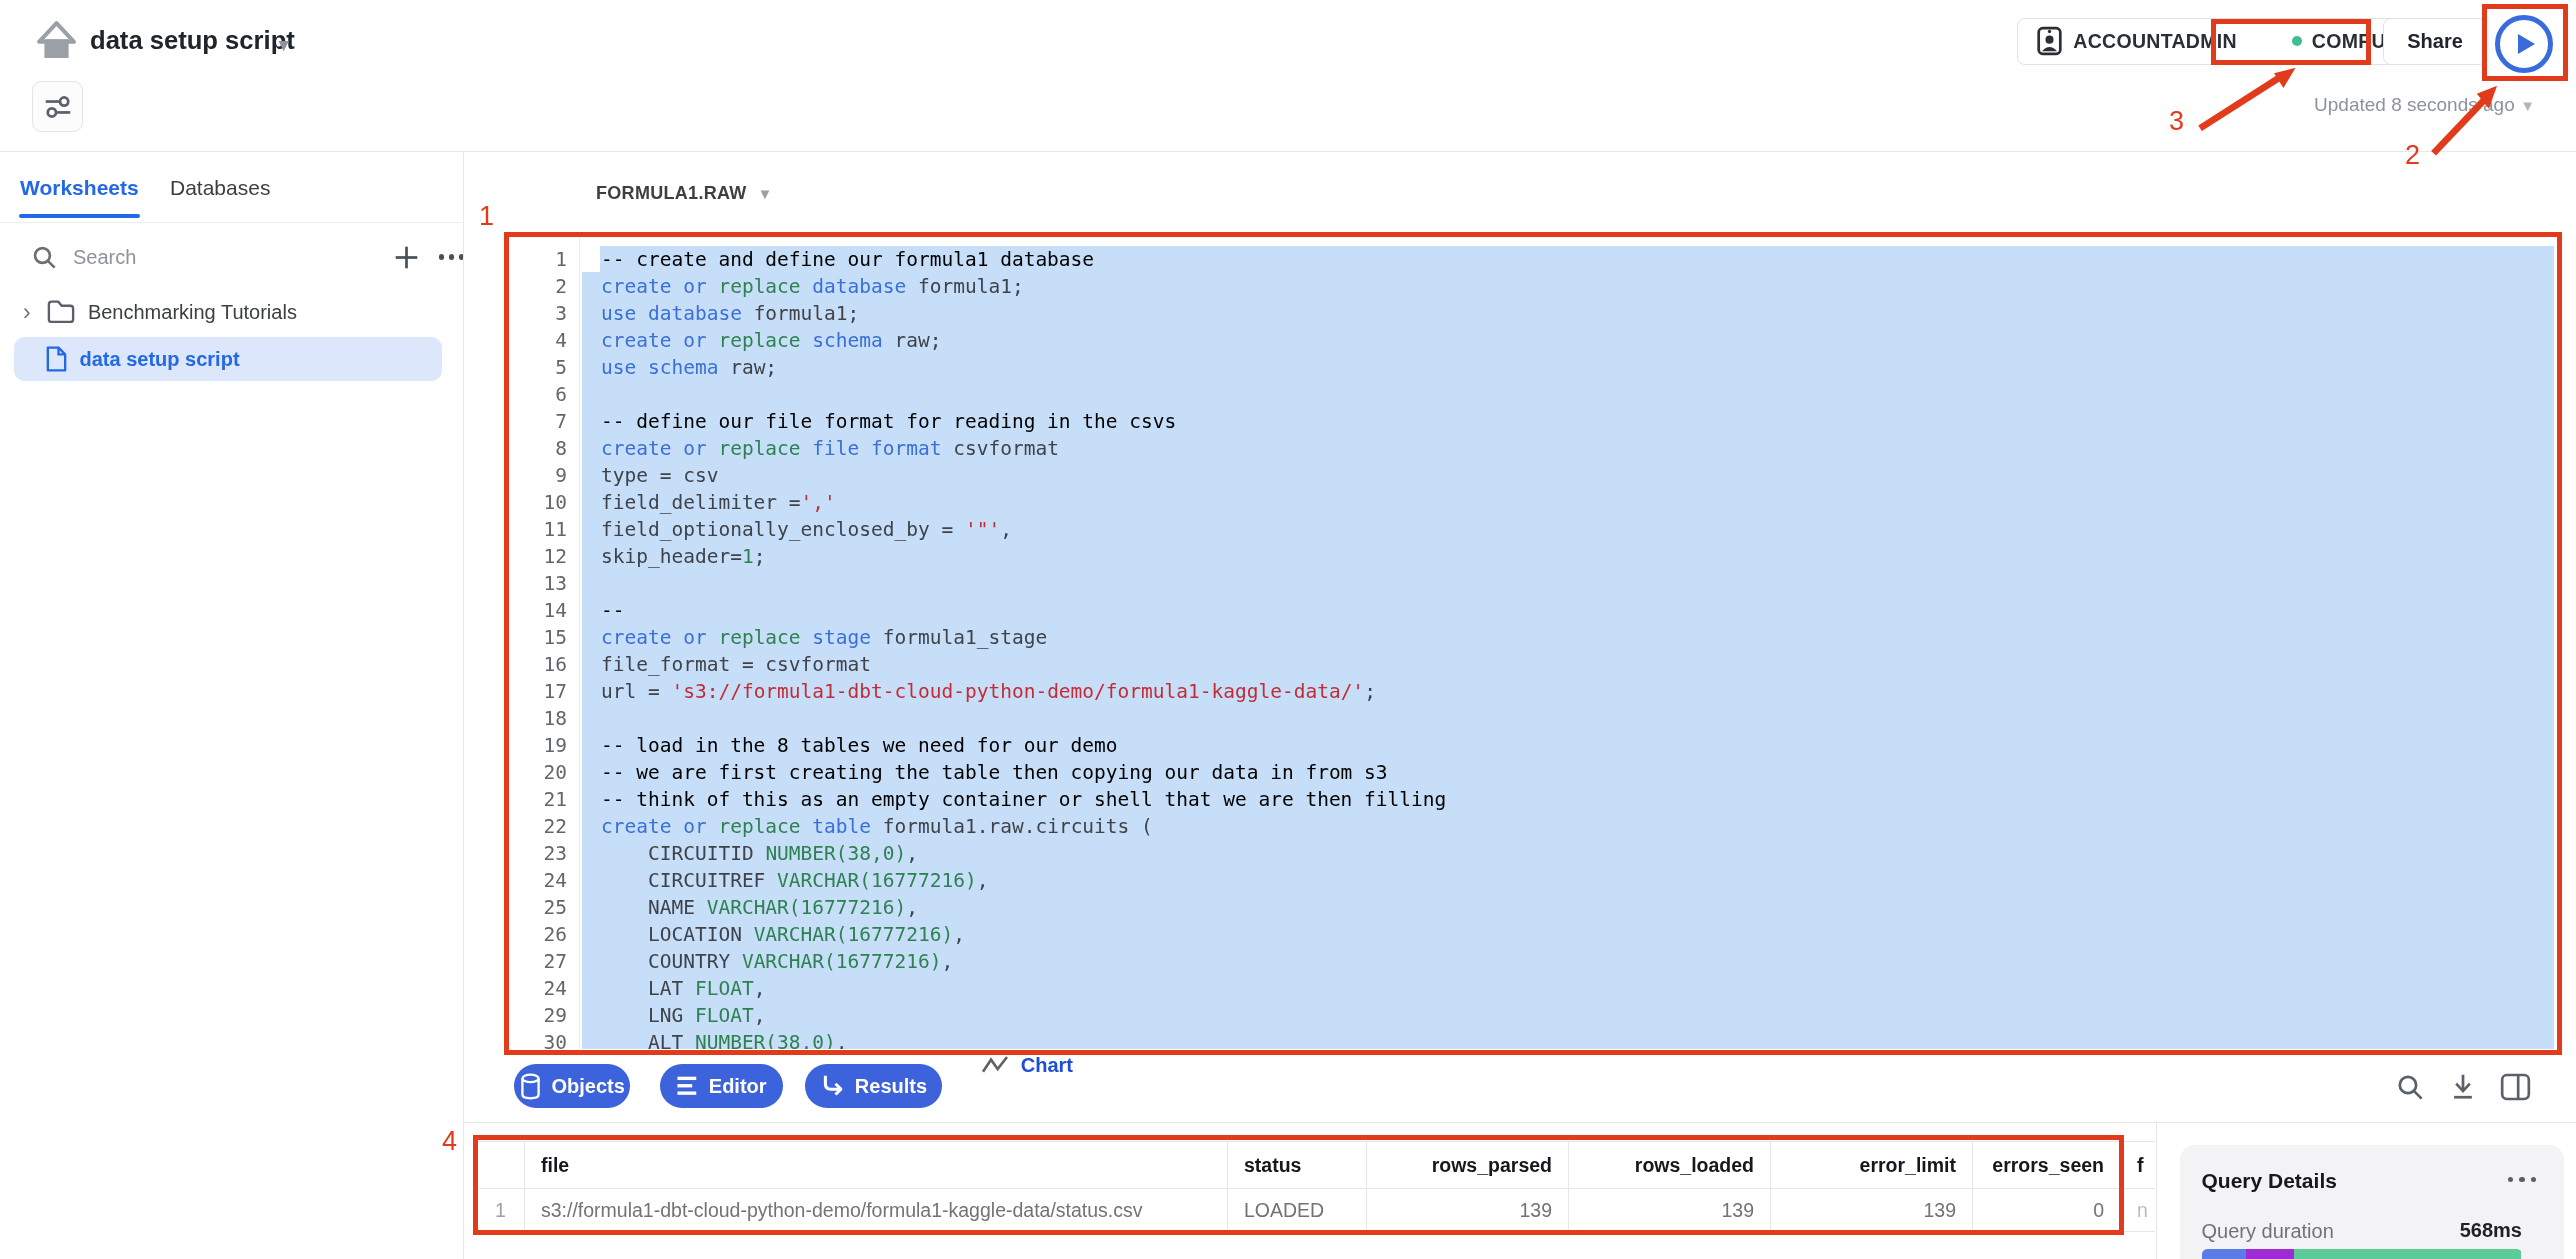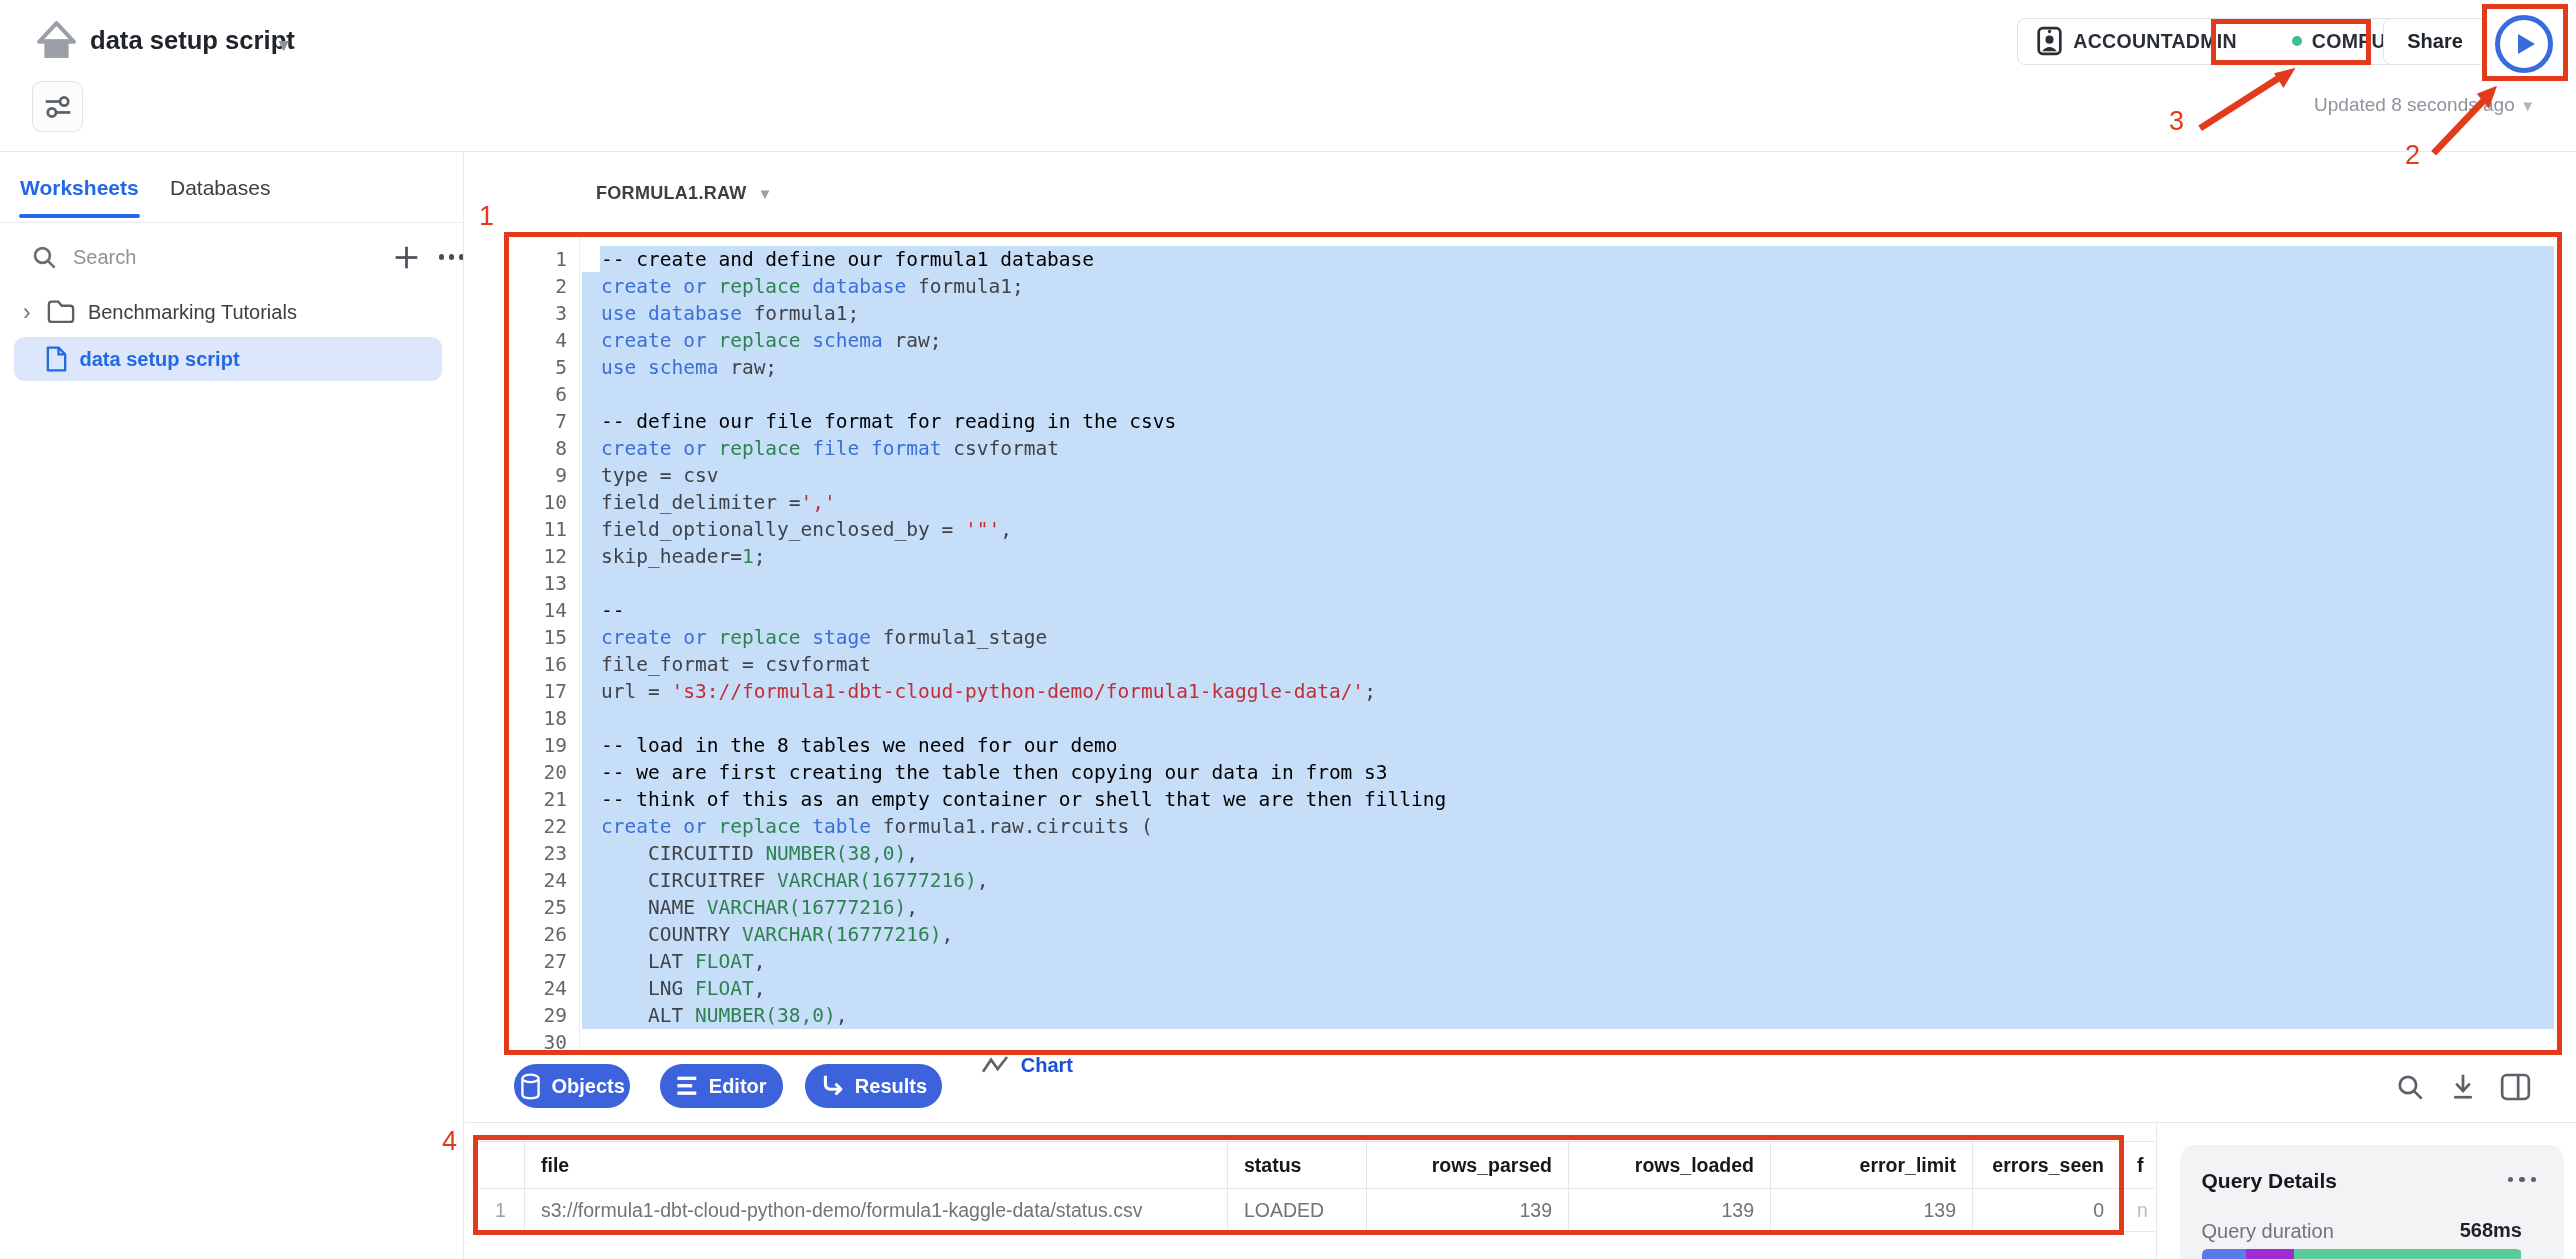--- a/index.html
+++ b/index.html
@@ -250,20 +250,21 @@
         <div class="code-line"><span class="tk-d">file_format = csvformat</span></div>
         <div class="code-line"><span class="tk-d">url = </span><span class="tk-s">'s3://formula1-dbt-cloud-python-demo/formula1-kaggle-data/'</span><span class="tk-d">;</span></div>
         <div class="code-line"></div>
         <div class="code-line"><span class="tk-c">-- load in the 8 tables we need for our demo</span></div>
         <div class="code-line"><span class="tk-c">-- we are first creating the table then copying our data in from s3</span></div>
         <div class="code-line"><span class="tk-c">-- think of this as an empty container or shell that we are then filling</span></div>
         <div class="code-line"><span class="tk-k">create or </span><span class="tk-g">replace</span><span class="tk-k"> table</span><span class="tk-d"> formula1.raw.circuits (</span></div>
         <div class="code-line"><span class="tk-d">    CIRCUITID </span><span class="tk-g">NUMBER(38,0)</span><span class="tk-d">,</span></div>
         <div class="code-line"><span class="tk-d">    CIRCUITREF </span><span class="tk-g">VARCHAR(16777216)</span><span class="tk-d">,</span></div>
         <div class="code-line"><span class="tk-d">    NAME </span><span class="tk-g">VARCHAR(16777216)</span><span class="tk-d">,</span></div>
+        <div class="code-line"><span class="tk-d">    LOCATION </span><span class="tk-g">VARCHAR(16777216)</span><span class="tk-d">,</span></div>
         <div class="code-line"><span class="tk-d">    COUNTRY </span><span class="tk-g">VARCHAR(16777216)</span><span class="tk-d">,</span></div>
         <div class="code-line"><span class="tk-d">    LAT </span><span class="tk-g">FLOAT</span><span class="tk-d">,</span></div>
         <div class="code-line"><span class="tk-d">    LNG </span><span class="tk-g">FLOAT</span><span class="tk-d">,</span></div>
         <div class="code-line"><span class="tk-d">    ALT </span><span class="tk-g">NUMBER(38,0)</span><span class="tk-d">,</span></div>
       </div>
     <div class="sel-notch"></div>
   </div>
 
   <div class="rt-btn btn-objects">
     <svg width="23" height="27" viewBox="0 0 34 40">

